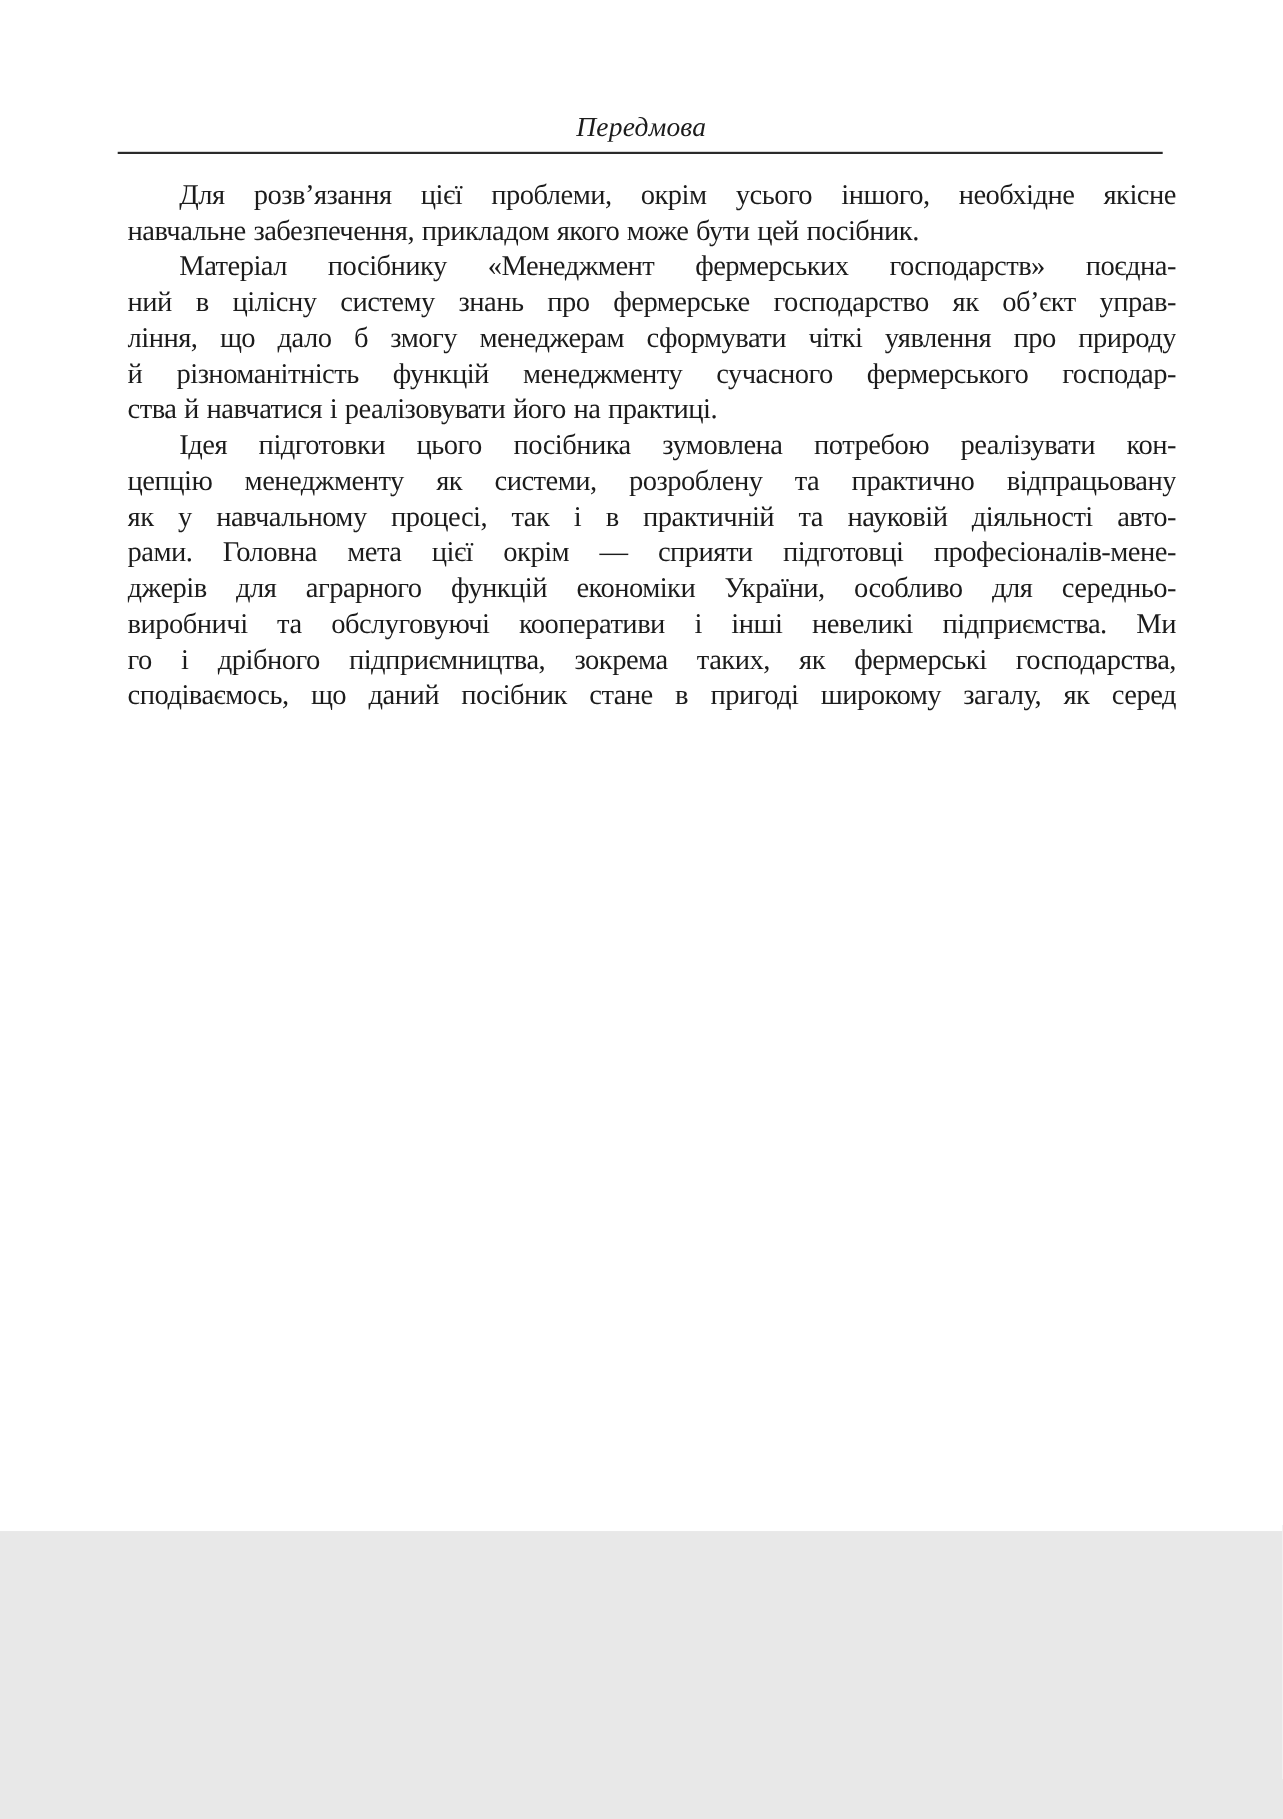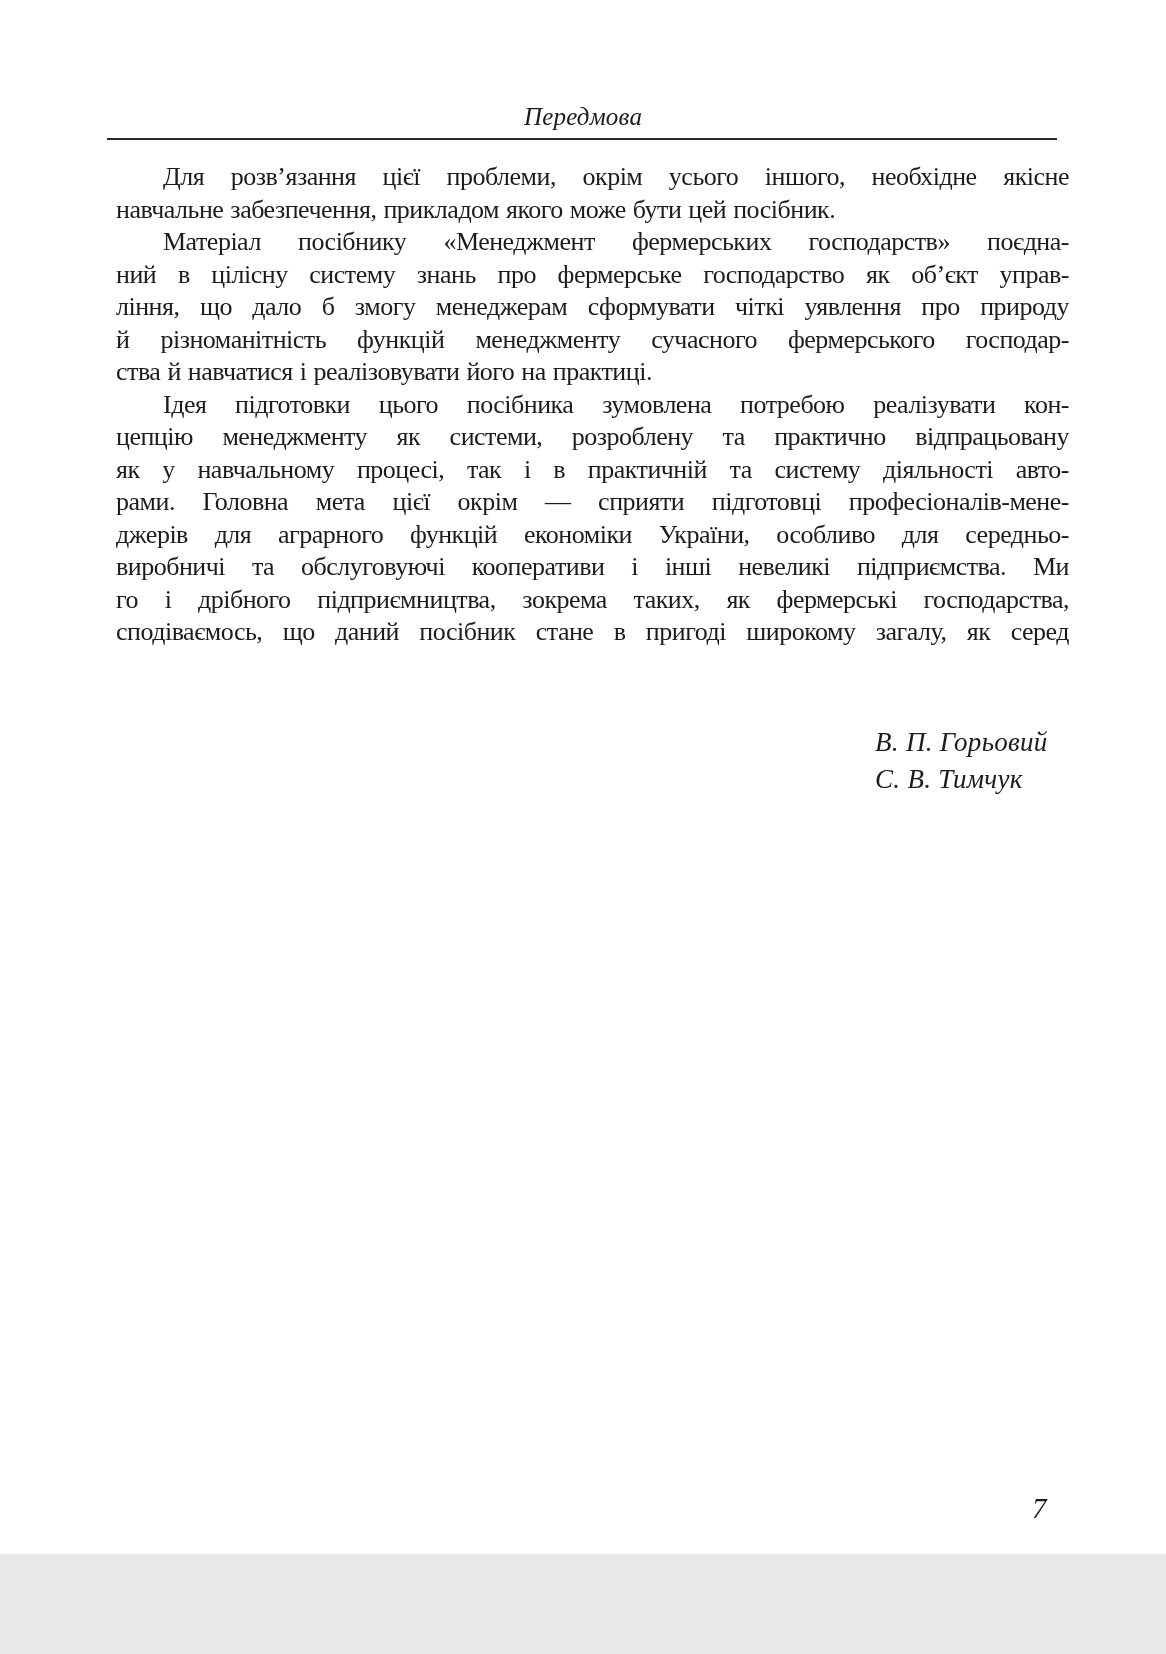--- a/index.html
+++ b/index.html
@@ -3,21 +3,21 @@
 <meta charset="utf-8">
 <style>
   html, body {
     margin: 0;
     padding: 0;
     background: #e8e8e8;
   }
   .page {
     position: relative;
     width: 1166px;
-    height: 1554px;
+    height: 1392px;
     margin: 0 auto;
     background: #ffffff;
     color: #1c1c1c;
     font-family: "Liberation Serif", "DejaVu Serif", serif;
     overflow: hidden;
   }
   .running-head {
     position: absolute;
     top: 103px;
     left: 0;
@@ -91,28 +91,24 @@
     <div class="line last">навчальне забезпечення, прикладом якого може бути цей посібник.</div>
 
     <div class="line first">Матеріал посібнику «Менеджмент фермерських господарств» поєдна-</div>
     <div class="line">ний в цілісну систему знань про фермерське господарство як об’єкт управ-</div>
     <div class="line">ління, що дало б змогу менеджерам сформувати чіткі уявлення про природу</div>
     <div class="line">й різноманітність функцій менеджменту сучасного фермерського господар-</div>
     <div class="line last">ства й навчатися і реалізовувати його на практиці.</div>
 
     <div class="line first">Ідея підготовки цього посібника зумовлена потребою реалізувати кон-</div>
     <div class="line">цепцію менеджменту як системи, розроблену та практично відпрацьовану</div>
-    <div class="line">як у навчальному процесі, так і в практичній та систему діяльності авто-</div>
+    <div class="line">як у навчальному процесі, так і в практичній та науковій діяльності авто-</div>
     <div class="line">рами. Головна мета цієї окрім — сприяти підготовці професіоналів-мене-</div>
     <div class="line">джерів для аграрного функцій економіки України, особливо для середньо-</div>
     <div class="line">виробничі та обслуговуючі кооперативи і інші невеликі підприємства. Ми</div>
     <div class="line">го і дрібного підприємництва, зокрема таких, як фермерські господарства,</div>
     <div class="line">сподіваємось, що даний посібник стане в пригоді широкому загалу, як серед</div>
   </div>
 
-  <div class="signatures">
-    <div>В. П. Горьовий</div>
-    <div>С. В. Тимчук</div>
-  </div>
 
   <div class="page-number">7</div>
 
 </div>
 
 </body></html>

